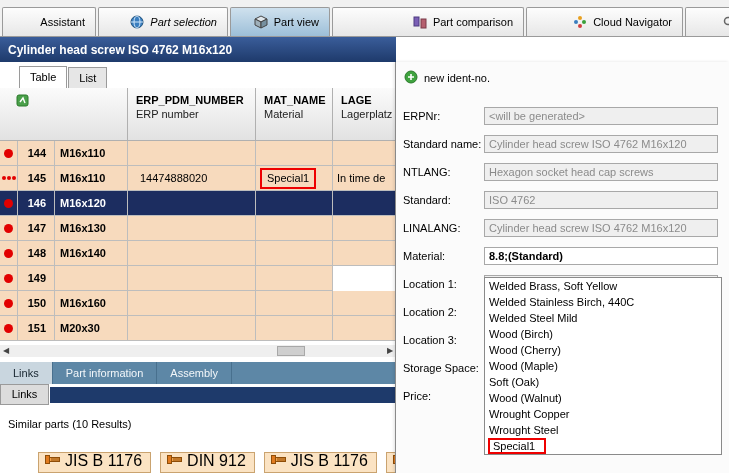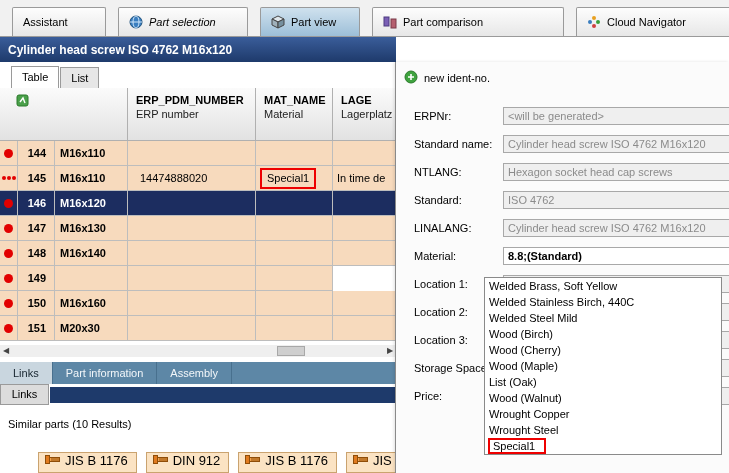--- a/index.html
+++ b/index.html
@@ -4,36 +4,36 @@
 <style>
   html,body{margin:0;padding:0;}
   body{
     width:729px;height:473px;position:relative;overflow:hidden;
     background:#ffffff;font-family:"Liberation Sans",sans-serif;font-size:11px;color:#000;
   }
   
   .tabbar{position:absolute;top:0;left:0;width:729px;height:36px;background:#f1f1f1;
     border-bottom:1px solid #9a9a9a;display:flex;align-items:flex-end;overflow:hidden;}
   .tab{height:28px;border:1px solid #9a9a9a;border-bottom:none;border-radius:2px 2px 0 0;
-    background:linear-gradient(#fdfdfd,#e7e7e7);display:flex;align-items:center;justify-content:flex-start;
-    gap:6px;margin-left:12px;flex:0 0 auto;padding:0 10px;}
+    background:linear-gradient(#fdfdfd,#e7e7e7);display:flex;align-items:center;justify-content:flex-end;
+    gap:6px;margin-left:2px;flex:0 0 auto;padding:0 10px;}
   .tab.active{background:linear-gradient(#cfe1ee,#9dbfd8);}
   .tab .ticon{display:flex;align-items:center;}
   .t-assistant{min-width:72px;}
   .t-partsel{min-width:108px;font-style:italic;}
   .t-partview{min-width:78px;}
   .t-comparison{min-width:170px;}
   .t-cloud{min-width:135px;}
   .t-iso{min-width:60px;}
   
   .title-bar{position:absolute;top:37px;left:0;width:396px;height:25px;
     background:linear-gradient(#3a5d9a,#1e3a6b);color:#fff;font-weight:bold;font-size:12px;
     display:flex;align-items:center;padding-left:8px;box-sizing:border-box;}
   
-  .view-tabs{position:absolute;top:66px;left:11px;height:22px;}
+  .view-tabs{position:absolute;top:66px;left:19px;height:22px;}
   .vtab{display:inline-block;height:20px;line-height:20px;padding:0 10px;border:1px solid #9a9a9a;
     background:#e6e6e6;margin-right:1px;vertical-align:bottom;}
   .vtab.active{background:#fff;height:22px;border-bottom:none;}
   
   .grid{position:absolute;top:88px;left:0;width:431px;}
   .ghead{display:grid;grid-template-columns:18px 37px 73px 128px 77px 1fr;height:53px;}
   .ghead-first{grid-column:1/4;background:linear-gradient(#fbfbfb,#e2e2e2);
     border-right:1px solid #b0b0b0;border-bottom:1px solid #b0b0b0;position:relative;}
   .ghead-first .gicon{position:absolute;left:16px;top:6px;}
   .ghead-col{background:linear-gradient(#fbfbfb,#e2e2e2);border-right:1px solid #b0b0b0;
@@ -65,27 +65,27 @@
   .btab{line-height:22px;padding:0 13px;color:#f2f6f9;border-right:1px solid #48708e;white-space:nowrap;}
   .btab.active{background:#c9d6df;color:#16242e;}
   .links-tab{position:absolute;top:384px;left:0;width:49px;height:21px;background:#dcdcdc;
     border:1px solid #9a9a9a;line-height:19px;text-align:center;box-sizing:border-box;}
   .navy-bar{position:absolute;top:387px;left:50px;width:346px;height:16px;background:#1e3a6b;}
   .similar{position:absolute;top:418px;left:8px;color:#000;}
   
   .cards{position:absolute;top:452px;left:38px;width:358px;height:21px;display:flex;gap:9px;overflow:hidden;}
   .card{flex:0 0 auto;display:flex;align-items:center;gap:5px;background:#fbe3c3;
     border:1px solid #caa36f;padding:2px 8px 6px 6px;}
-  .card-label{font-size:13px;white-space:nowrap;}
+  .card-label{font-size:16px;white-space:nowrap;}
   
   .dialog{position:absolute;top:62px;left:395px;width:334px;height:411px;background:#fbfbfb;
     border-left:1px solid #8a8a8a;box-shadow:-1px 0 3px rgba(0,0,0,.12);box-sizing:border-box;}
   .dtitle{position:absolute;top:8px;left:8px;display:flex;align-items:center;gap:6px;}
   .dialog-fields{position:absolute;top:40px;left:0;width:100%;}
-  .drow{height:28px;display:flex;align-items:center;padding-left:18px;gap:8px;}
+  .drow{height:28px;display:flex;align-items:center;padding-left:7px;}
   .dlabel{flex:0 0 81px;width:81px;color:#000;}
   .dbox{flex:0 0 auto;width:224px;height:16px;line-height:16px;background:#efefef;
     border:1px solid #a8a8a8;padding:0 4px;color:#8b8b8b;overflow:hidden;white-space:nowrap;}
   .dbox.editable{background:#fff;color:#000;font-weight:bold;}
   .dropdown{position:absolute;top:215px;left:88px;width:236px;background:#fff;
     border:1px solid #8a8a8a;z-index:10;}
   .dd-item{height:16px;line-height:16px;padding-left:4px;color:#000;white-space:nowrap;}
   .dd-red{display:inline-block;line-height:12px;padding:0 9px 0 3px;margin-left:-1px;}
 </style>
 </head>
@@ -367,19 +367,19 @@
         <span class="dbox"></span>
       </div>
     </div>
   <div class="dropdown" id="dropdown">
       <div class="dd-item">Welded Brass, Soft Yellow</div>
       <div class="dd-item">Welded Stainless Birch, 440C</div>
       <div class="dd-item">Welded Steel Mild</div>
       <div class="dd-item">Wood (Birch)</div>
       <div class="dd-item">Wood (Cherry)</div>
       <div class="dd-item">Wood (Maple)</div>
-      <div class="dd-item">List (Oak)</div>
+      <div class="dd-item">Soft (Oak)</div>
       <div class="dd-item">Wood (Walnut)</div>
       <div class="dd-item">Wrought Copper</div>
       <div class="dd-item">Wrought Steel</div>
       <div class="dd-item"><span class="red-box dd-red">Special1</span></div>
     </div>
 </div>
 
 </body></html>

